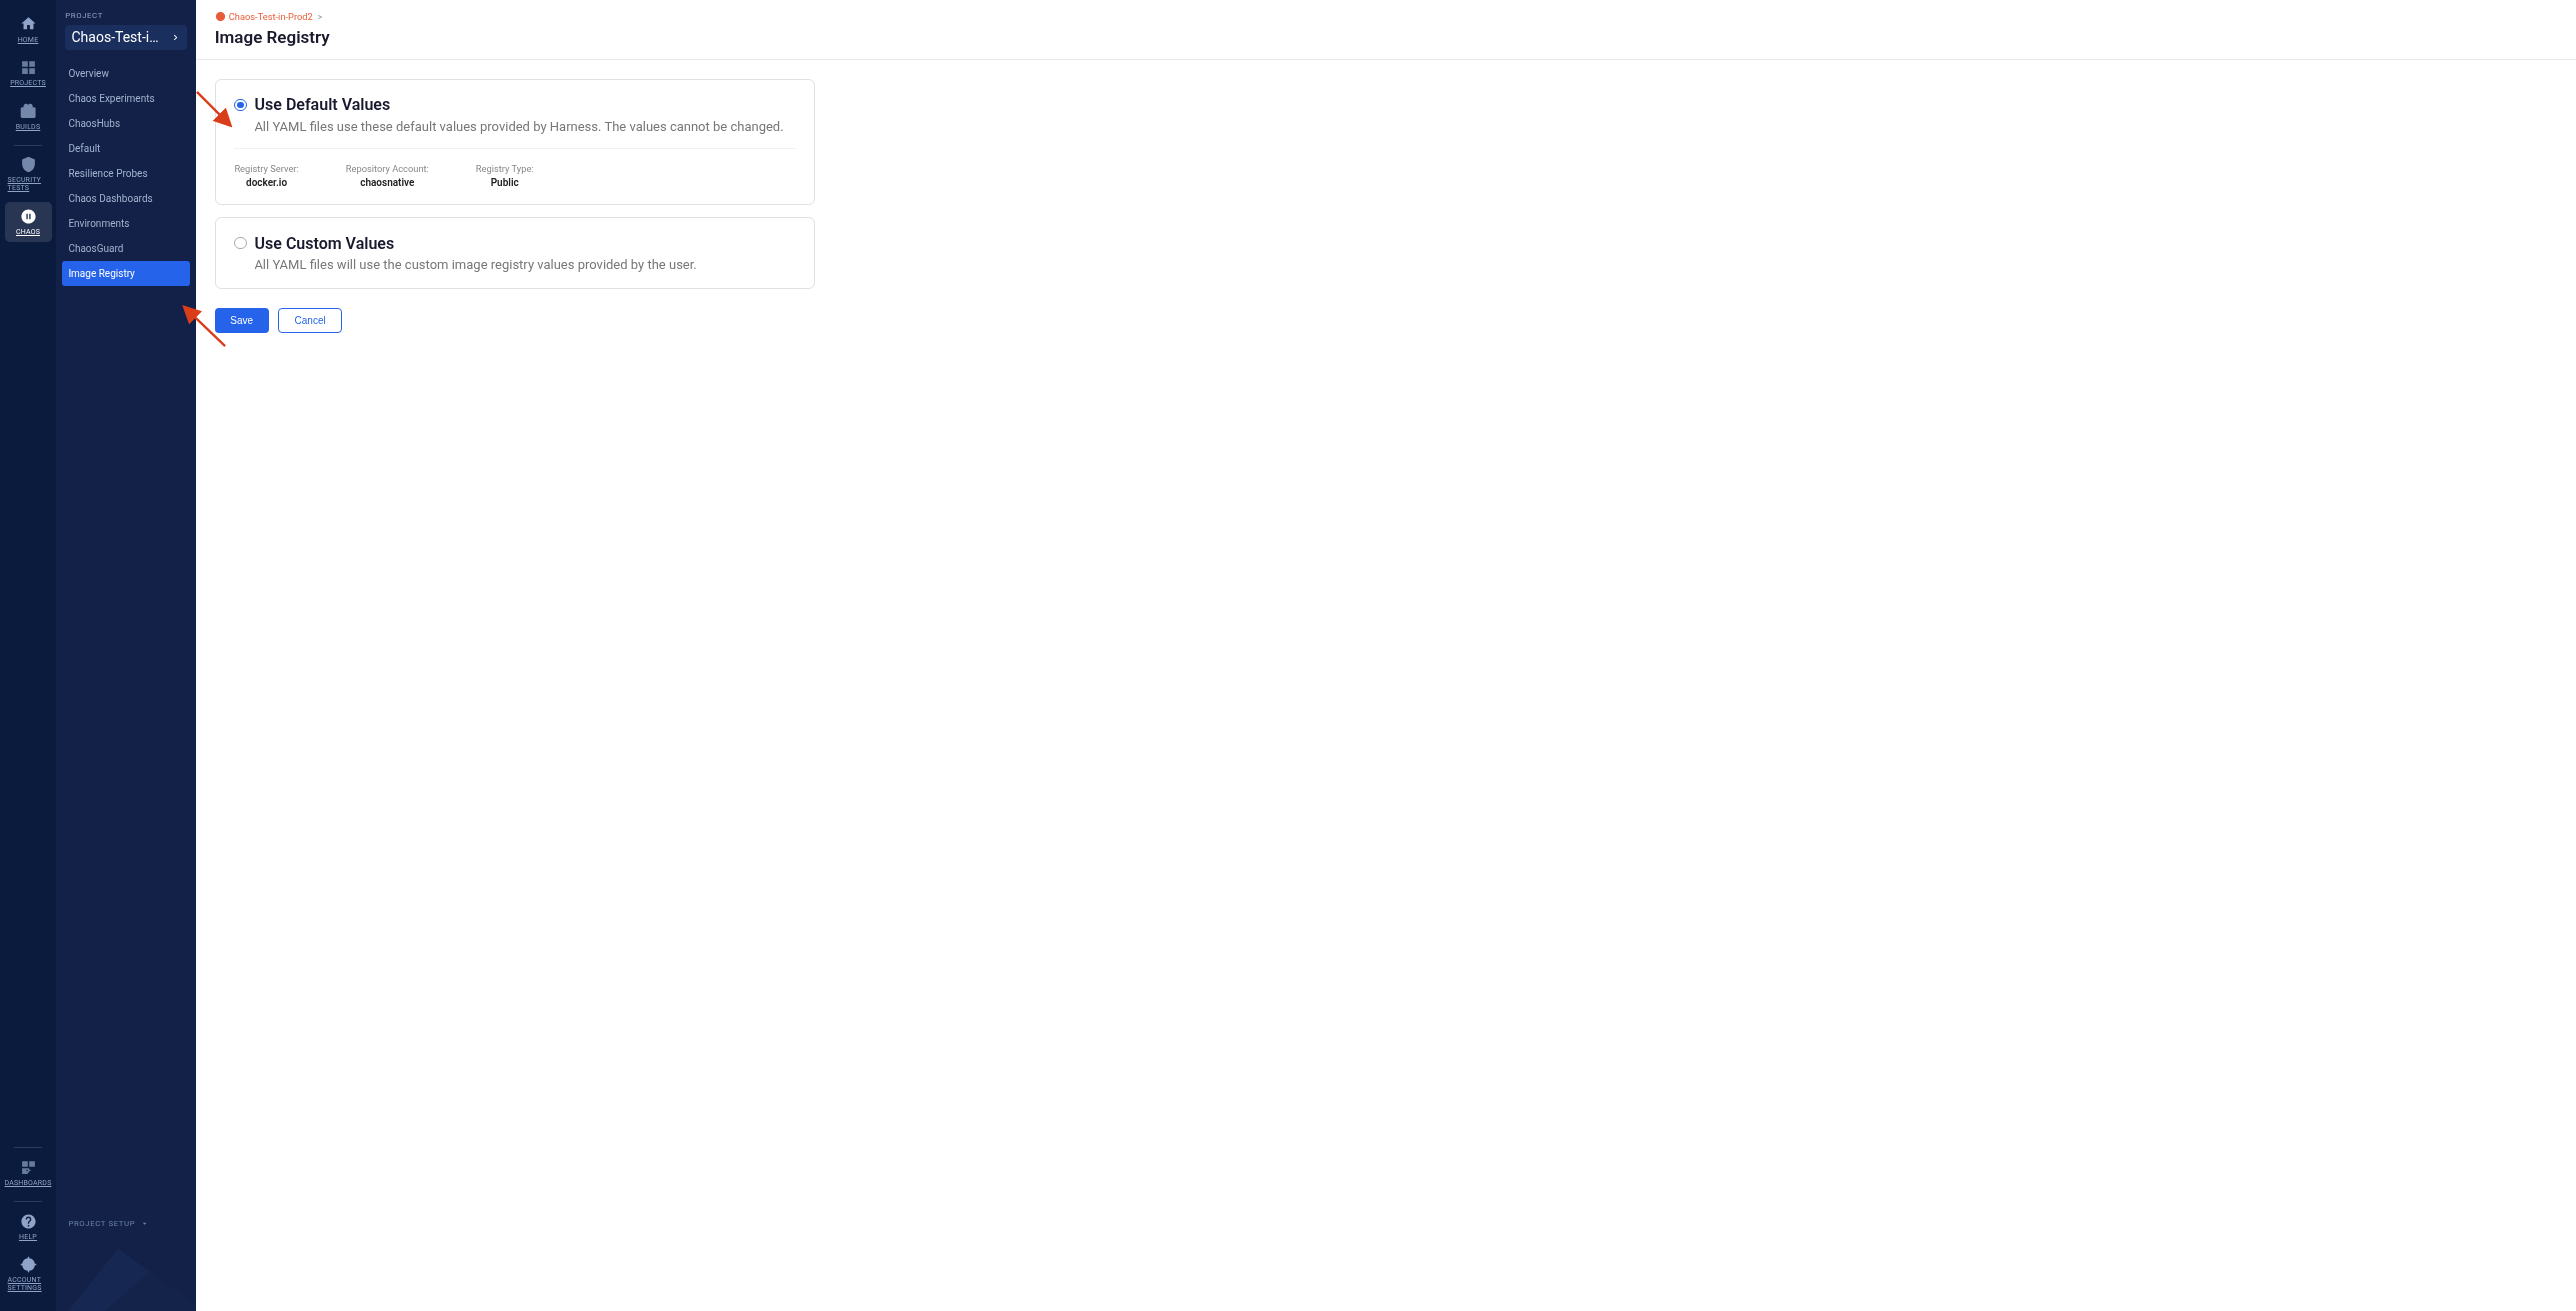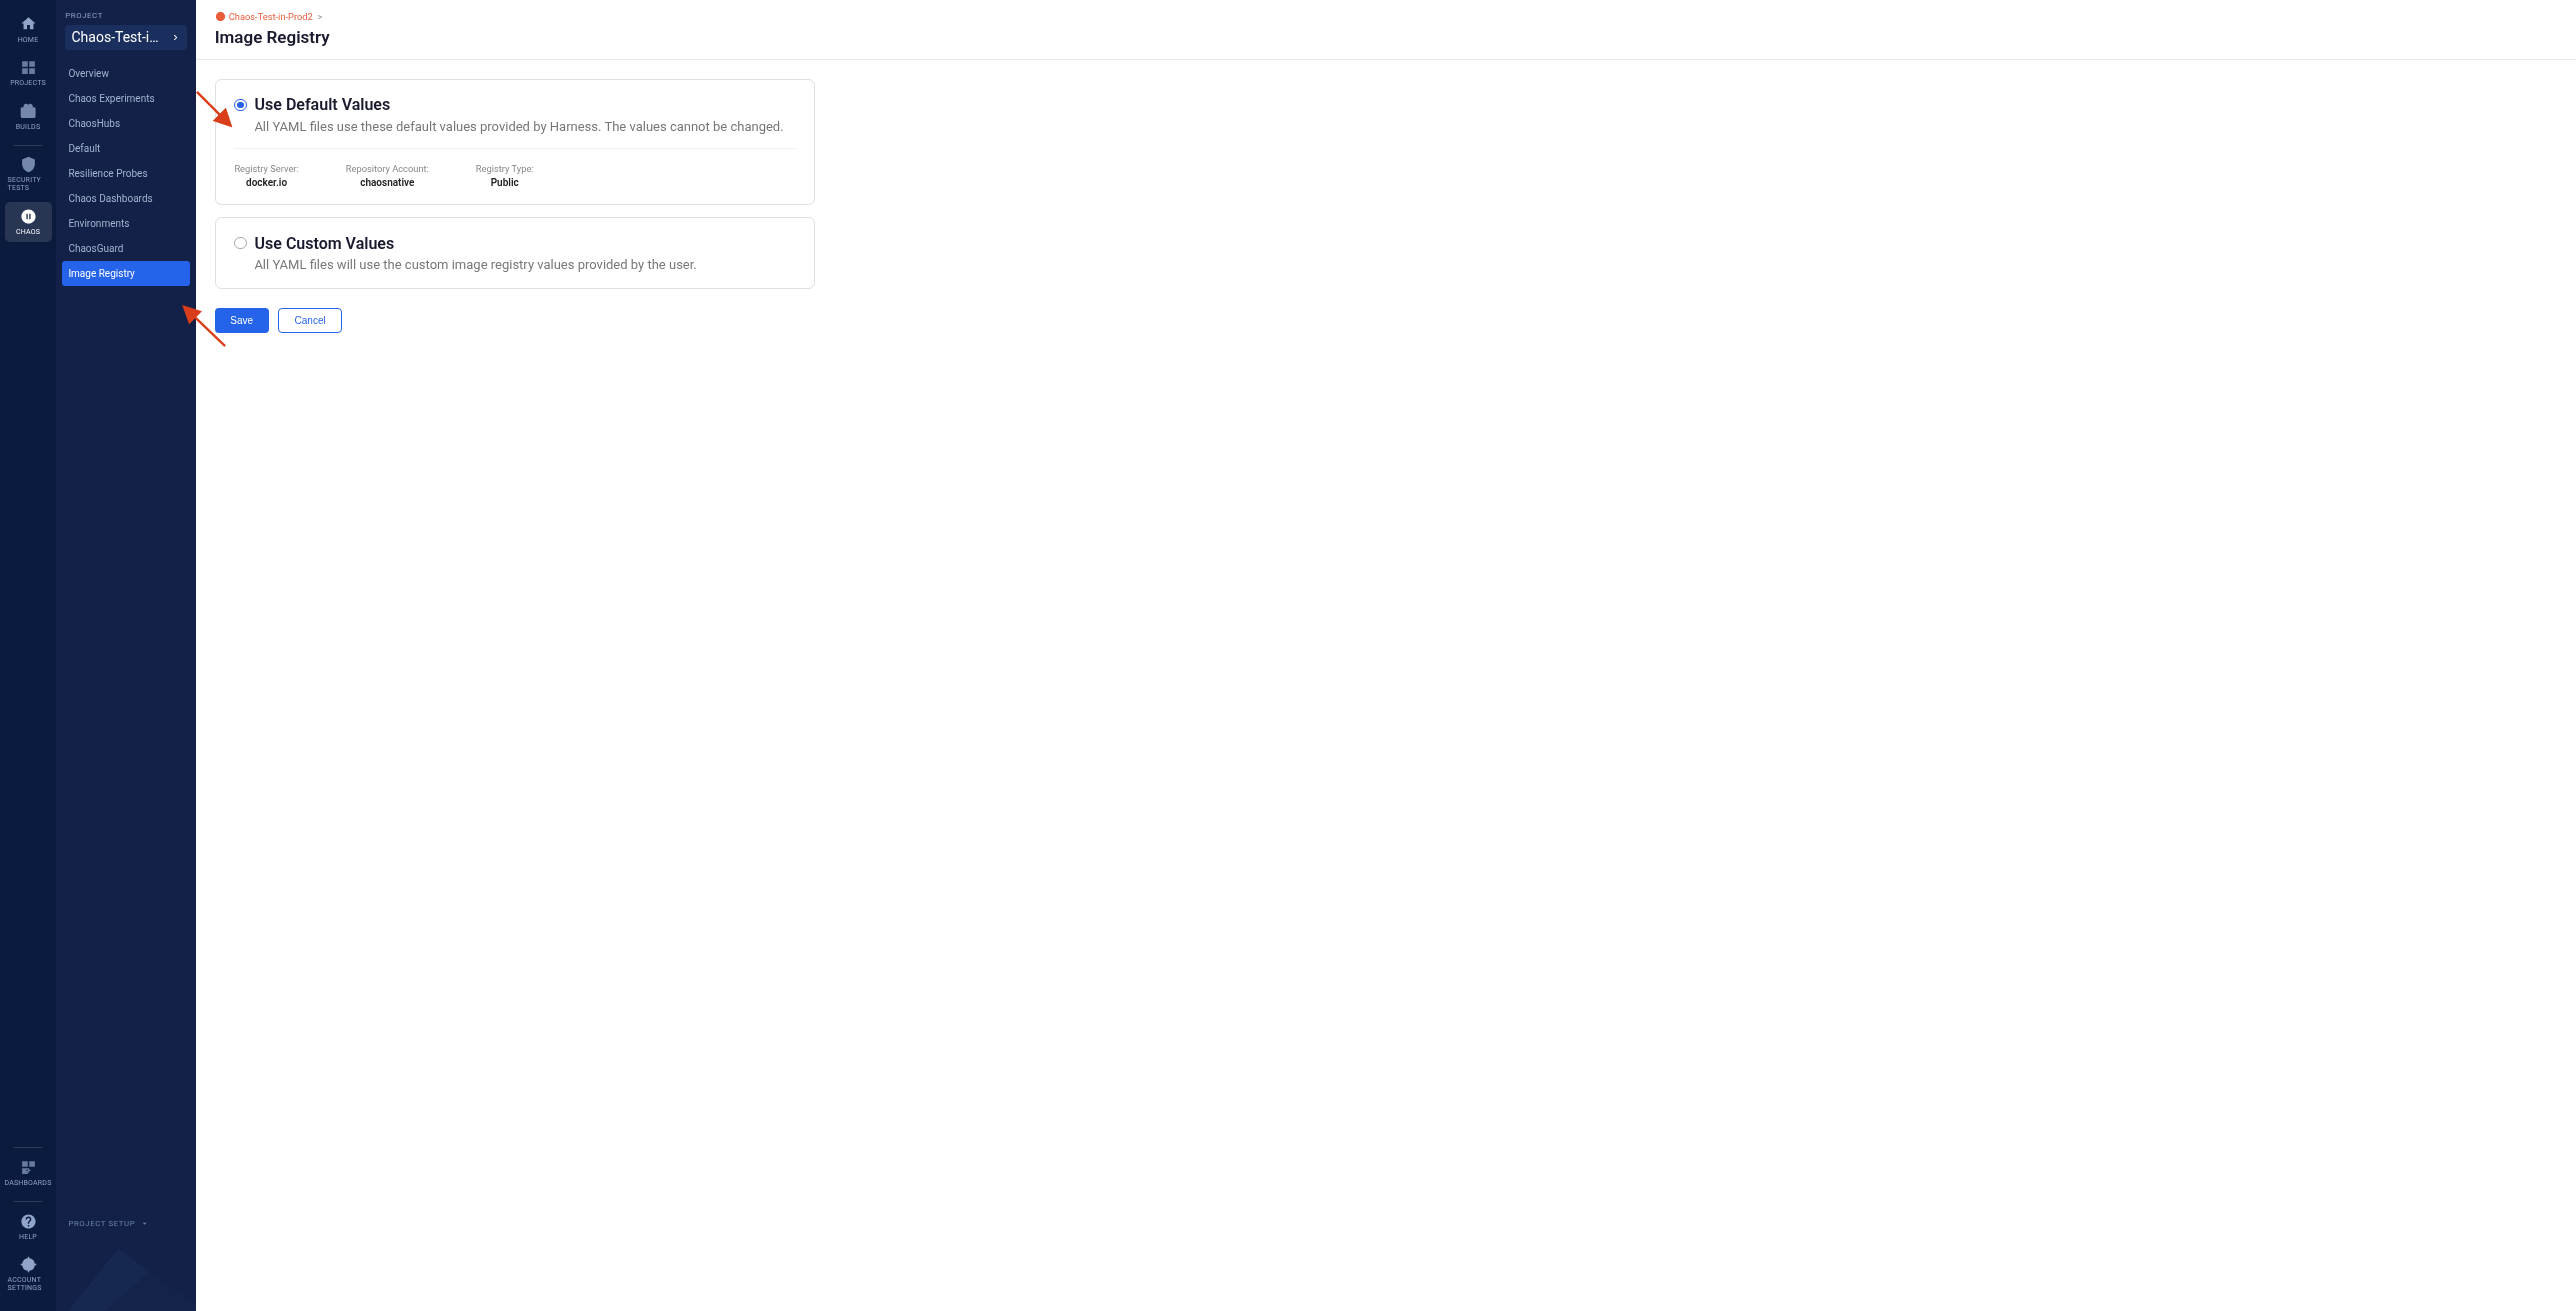--- a/index.html
+++ b/index.html
@@ -22,20 +22,21 @@
       align-items: center;
       justify-content: center;
       width: 47px;
       padding: 6.2px 3.1px;
       border-radius: 4.7px;
       cursor: pointer;
       color: #8fa4c8;
       font-size: 7.8px;
       gap: 3.1px;
       margin-bottom: 3.1px;
+      text-decoration: underline;
     }
     .icon-nav-item.active { background: rgba(255,255,255,0.12); color: #fff; }
     .icon-nav-item svg { width: 17px; height: 17px; }
     .icon-nav-item span { font-size: 7px; text-transform: uppercase; letter-spacing: 0.2px; }
     .icon-nav-divider { width: 28px; height: 0.8px; background: rgba(255,255,255,0.15); margin: 4.7px 0; }
     .icon-nav-spacer { flex: 1; }
 
     
     .sidebar {
       width: 140px;

